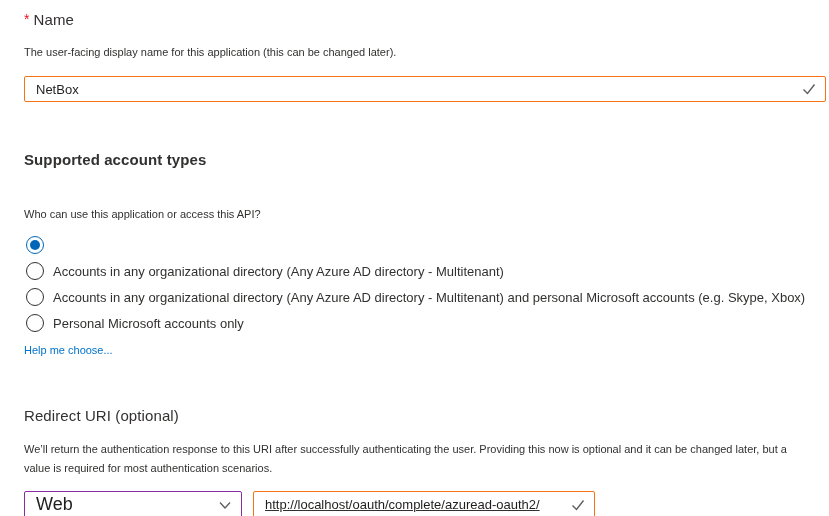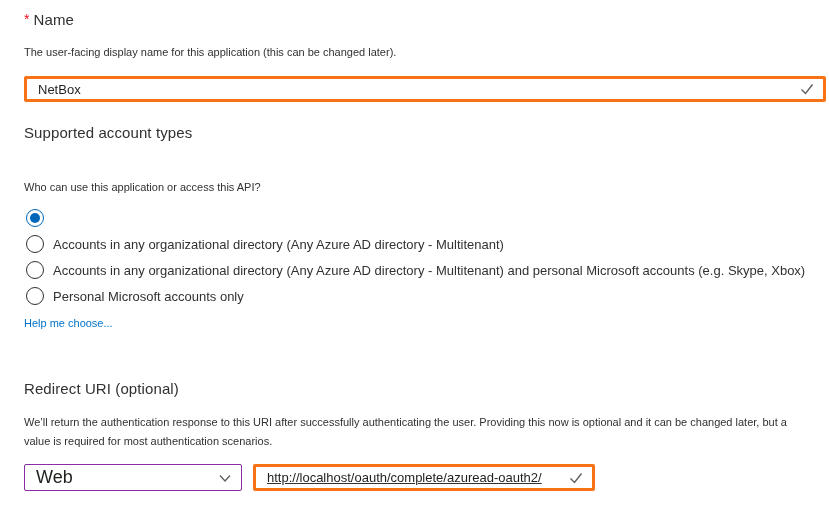--- a/index.html
+++ b/index.html
@@ -31,21 +31,21 @@
     font-size: 11px;
     color: #323130;
     line-height: 19px;
   }
   .desc-name { margin-top: 15px; }
   .textbox {
     position: relative;
     margin-top: 14px;
     height: 26px;
     width: 802px;
-    border: 3px solid #f97316;
+    border: 1px solid #f97316;
     border-radius: 2px;
     background: #ffffff;
     display: flex;
     align-items: center;
   }
   .textbox input {
     border: none;
     outline: none;
     background: transparent;
     font-family: "Liberation Sans", "DejaVu Sans", sans-serif;
@@ -58,21 +58,21 @@
     position: absolute;
     right: 8px;
     top: 50%;
     transform: translateY(-50%);
     width: 16px;
     height: 16px;
     display: flex;
     align-items: center;
     justify-content: center;
   }
-  .supported-heading { margin-top: 22px; }
+  .supported-heading { margin-top: 49px; font-weight: bold; }
   .question { margin-top: 37px; }
   .radio-group { margin-top: 12px; }
   .radio-row {
     display: flex;
     align-items: center;
     height: 18px;
     margin-bottom: 8px;
     cursor: default;
   }
   .radio-circle {

